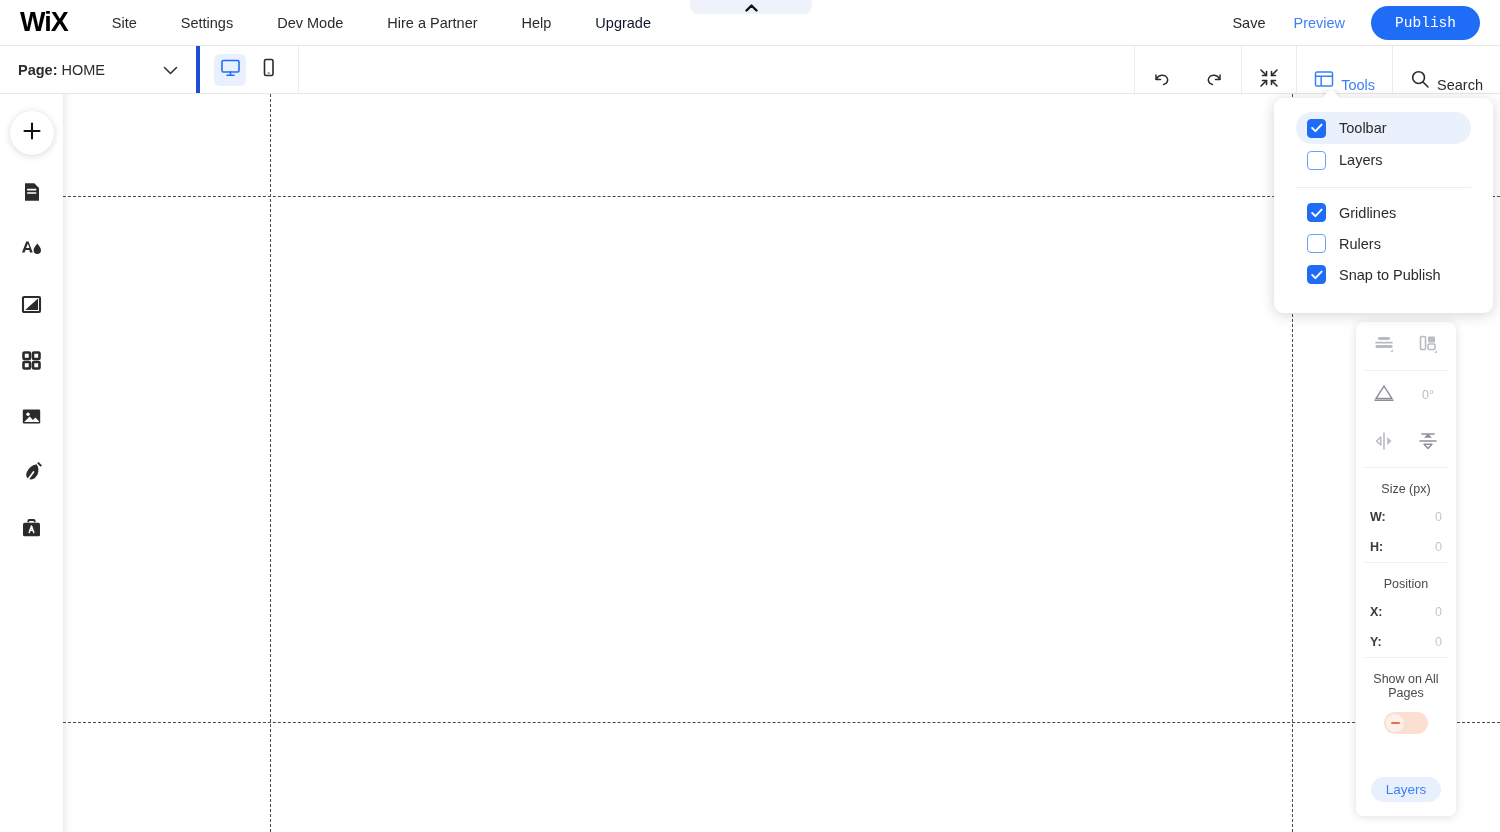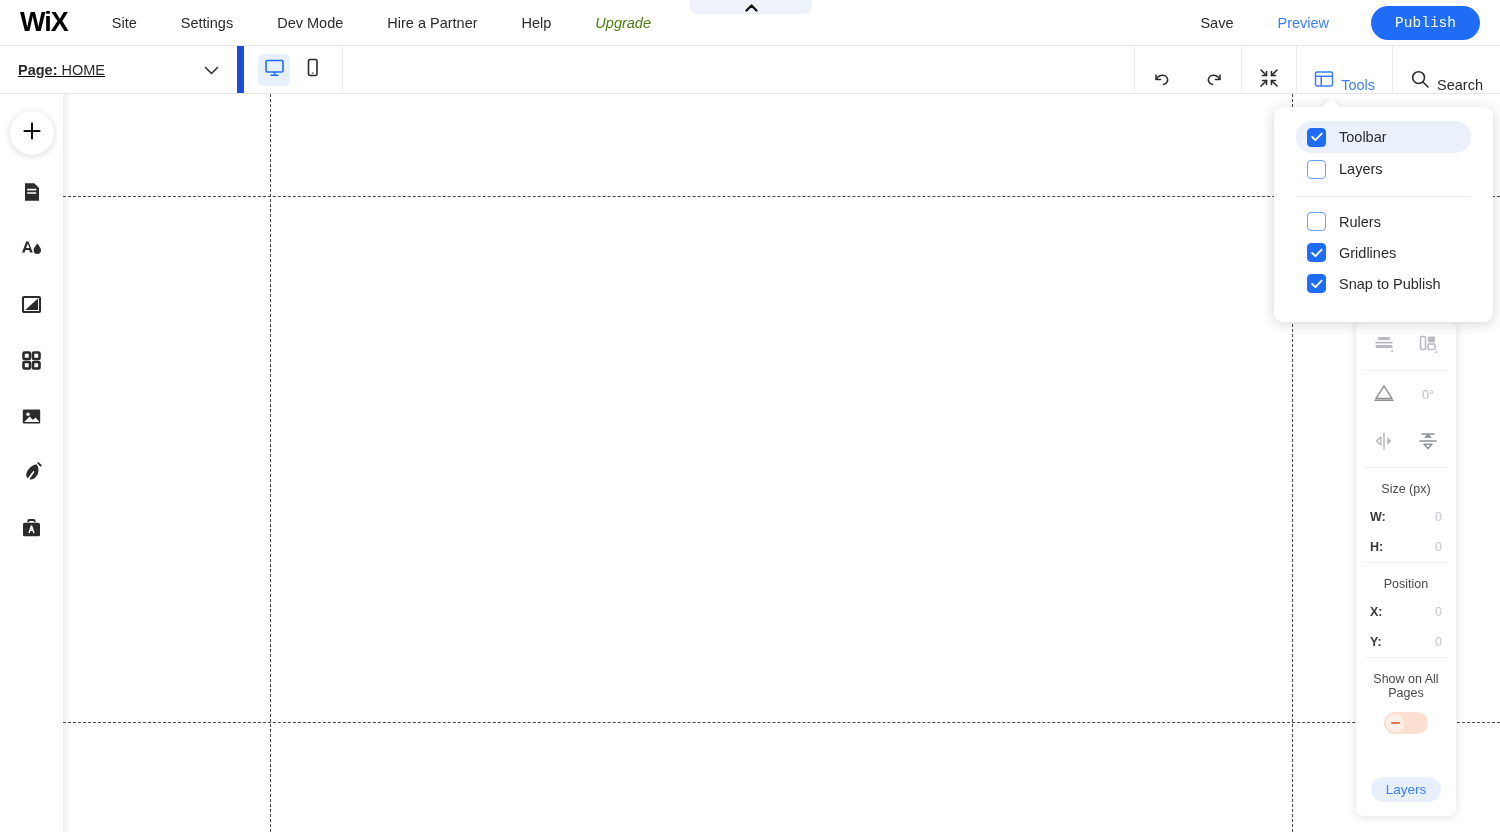--- a/index.html
+++ b/index.html
@@ -21,23 +21,23 @@
     margin-left: 20px; margin-right: 30px;
     font-size: 27px; font-weight: 700; letter-spacing: -1px;
     color: #000; font-family: "Liberation Sans", sans-serif;
     line-height: 1; user-select: none;
   }
   .menu-list { display: flex; align-items: center; gap: 16px; }
   .menu-item {
     font-size: 14.5px; color: #2b2b2b; padding: 6px 14px;
     cursor: pointer; white-space: nowrap;
   }
-  .menu-item.upgrade { color: #4d7c0f; font-style: italic; }
+  .menu-item.upgrade { color: #0f172a; }
   .topbar-right {
-    margin-left: auto; display: flex; align-items: center; gap: 16px; padding-right: 20px;
+    margin-left: auto; display: flex; align-items: center; gap: 0; padding-right: 20px;
   }
   .tb-link { font-size: 14.5px; color: #2b2b2b; padding: 6px 14px; cursor: pointer; }
   .tb-link.preview { color: #3d7ff5; }
   .publish-btn {
     background: #1f6df7; color: #fff; border: none; border-radius: 20px;
     font-size: 14.5px; font-family: Liberation Mono, monospace;
     padding: 0 24px; height: 34px; margin-left: 12px; cursor: pointer;
   }
   
   .center-tab {
@@ -48,24 +48,23 @@
   }
   .center-tab svg { display: block; }
 
   
   .subbar {
     position: absolute; top: 46px; left: 0; width: 1500px; height: 48px;
     background: #ffffff; border-bottom: 1px solid #e8e8e8;
     display: flex; align-items: stretch; z-index: 35;
   }
   .page-sel {
-    width: 244px; display: flex; align-items: center;
-    padding: 0 18px; cursor: pointer; border-right: 7px solid #1d4ed8;
+    width: 200px; display: flex; align-items: center;
+    padding: 0 18px; cursor: pointer; border-right: 4px solid #1d4ed8;
     justify-content: space-between;
-    text-decoration: underline;
   }
   .page-sel-text { font-size: 14.5px; color: #2b2b2b; }
   .page-sel-text b { font-weight: 700; }
   .device-group {
     display: flex; align-items: center; gap: 6px;
     padding: 0 14px; border-right: 1px solid #ececec;
   }
   .dev-btn {
     width: 32px; height: 32px; border-radius: 6px; cursor: pointer;
     display: flex; align-items: center; justify-content: center;
@@ -159,21 +158,21 @@
   .tp-layers-wrap {
     margin-top: auto; display: flex; justify-content: center; padding-bottom: 14px;
   }
   .tp-layers {
     background: #e9f0fd; color: #3d7ff5; font-size: 13.5px;
     border-radius: 13px; padding: 5px 15px; cursor: pointer;
   }
 
   
   .tools-dd {
-    position: absolute; left: 1274px; top: 107px; width: 219px; height: 215px;
+    position: absolute; left: 1274px; top: 98px; width: 219px; height: 215px;
     background: #ffffff; border-radius: 9px;
     box-shadow: 0 2px 14px rgba(0,0,0,0.17);
     z-index: 60; padding: 14px 0 0 0;
   }
   .tools-dd-caret {
     position: absolute; top: -9px; left: 48px; width: 18px; height: 10px;
     overflow: hidden;
   }
   .tools-dd-caret::after {
     content: ""; position: absolute; left: 2px; top: 3px;
@@ -507,35 +506,35 @@
 
     <div class="dd-item">
       <span class="cbx off"></span>
       <span class="dd-label">Layers</span>
     </div>
 
     <div class="dd-divider"></div>
 
     <div class="dd-group2">
       <div class="dd-item g2">
+        <span class="cbx on">
+          <svg width="12" height="10" viewBox="0 0 12 10">
+              <path d="M1.2 5 L4.4 8.2 L10.6 1.6" stroke="#fff" stroke-width="1.9" fill="none" stroke-linecap="round" stroke-linejoin="round"></path>
+            </svg>
+        </span>
+        <span class="dd-label">Gridlines</span>
+      </div>
+      <div class="dd-item g2">
         <span class="cbx off"></span>
         <span class="dd-label">Rulers</span>
       </div>
       <div class="dd-item g2">
         <span class="cbx on">
           <svg width="12" height="10" viewBox="0 0 12 10">
               <path d="M1.2 5 L4.4 8.2 L10.6 1.6" stroke="#fff" stroke-width="1.9" fill="none" stroke-linecap="round" stroke-linejoin="round"></path>
             </svg>
         </span>
-        <span class="dd-label">Gridlines</span>
-      </div>
-      <div class="dd-item g2">
-        <span class="cbx on">
-          <svg width="12" height="10" viewBox="0 0 12 10">
-              <path d="M1.2 5 L4.4 8.2 L10.6 1.6" stroke="#fff" stroke-width="1.9" fill="none" stroke-linecap="round" stroke-linejoin="round"></path>
-            </svg>
-        </span>
         <span class="dd-label">Snap to Publish</span>
       </div>
     </div>
   </div>
 
 </div>
 
 </body></html>

